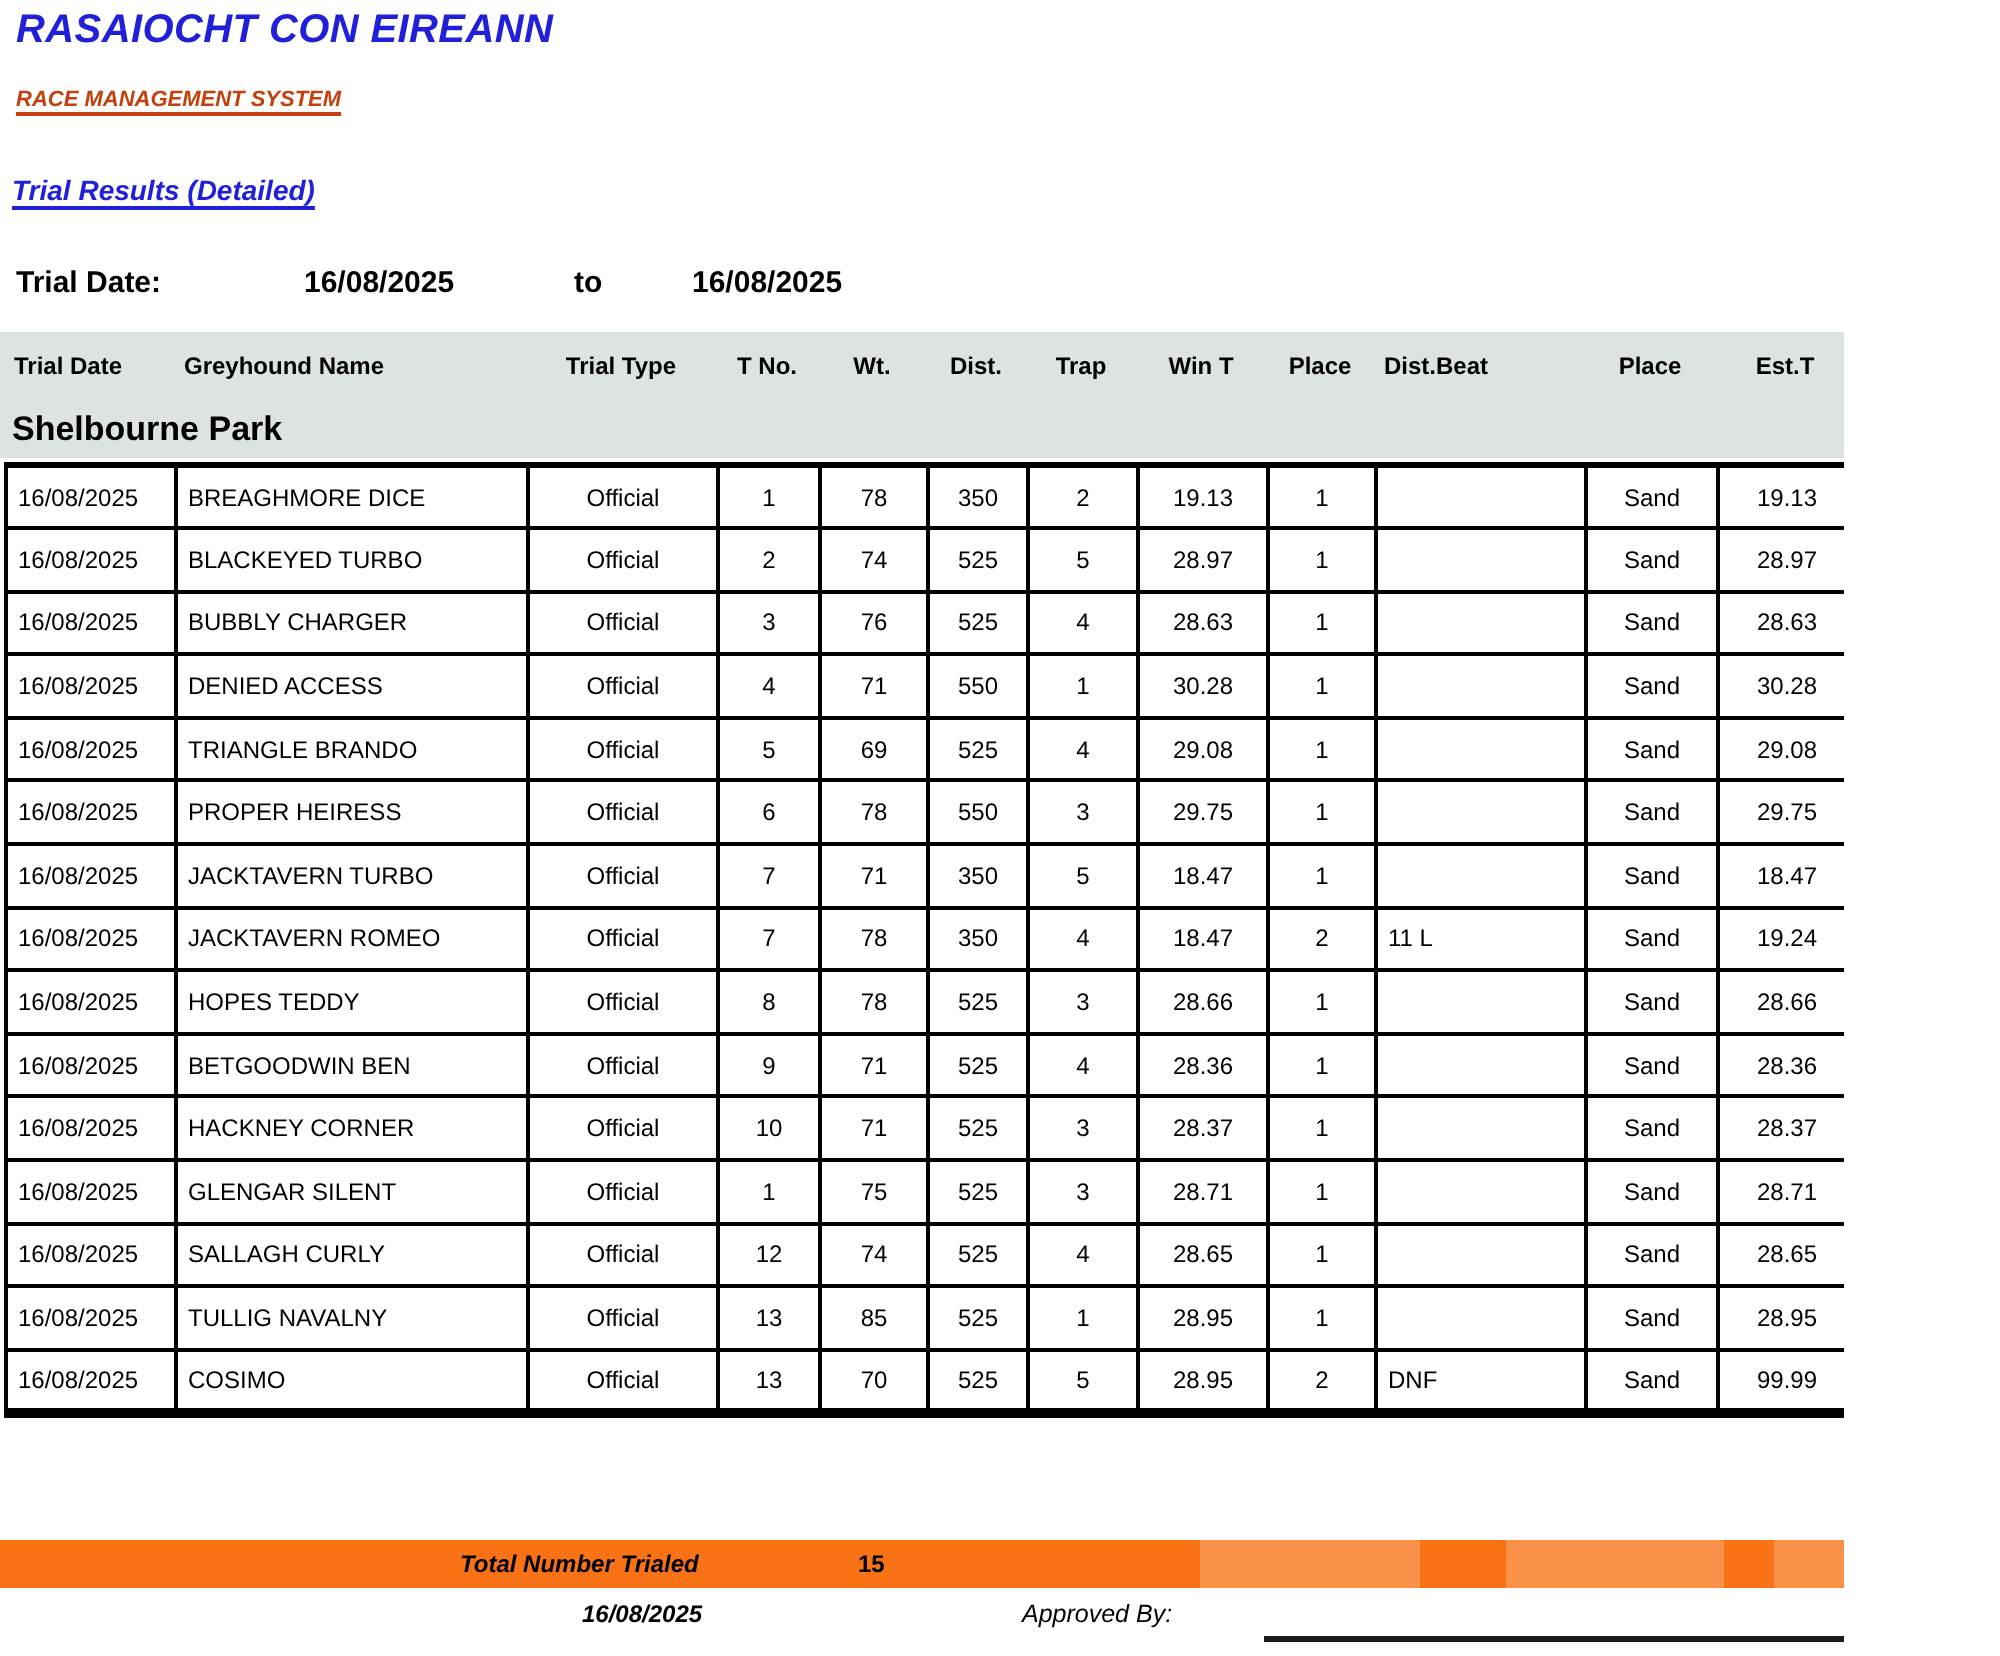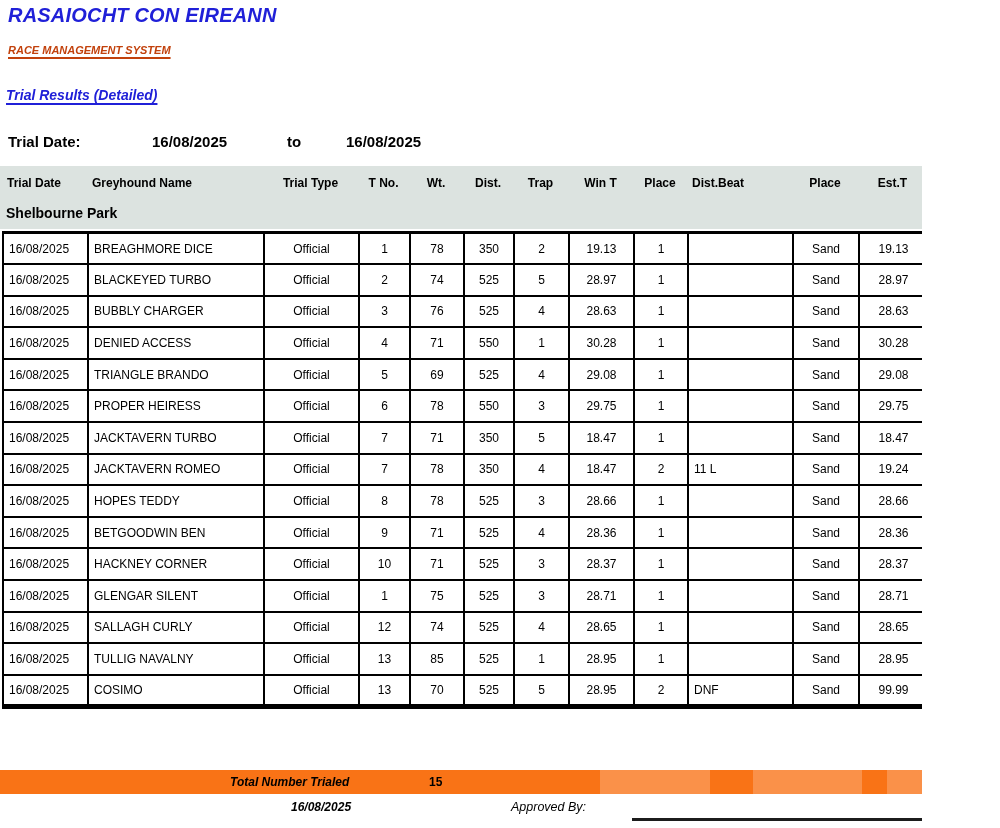--- a/index.html
+++ b/index.html
@@ -46,21 +46,21 @@
   }
   .col-head-grid {
     position: absolute; left: 2px; top: 0; height: 33px;
     display: grid; align-items: center;
   }
   .col-head-grid .hcell { font-size: 12px; font-weight: bold; white-space: nowrap; }
   .col-head-grid .al-left { text-align: left; padding-left: 5px; }
   .col-head-grid .al-center { text-align: center; }
   .venue-label {
     position: absolute; left: 6px; top: 39px;
-    font-size: 14px; font-weight: bold;
+    font-size: 17px; font-weight: bold;
   }
   
   .results-table {
     position: absolute; left: 2px; top: 231px;
     border-collapse: collapse;
     table-layout: fixed;
     width: 989px;
     border-top: 3px solid #000;
     border-bottom: 5px solid #000;
   }

